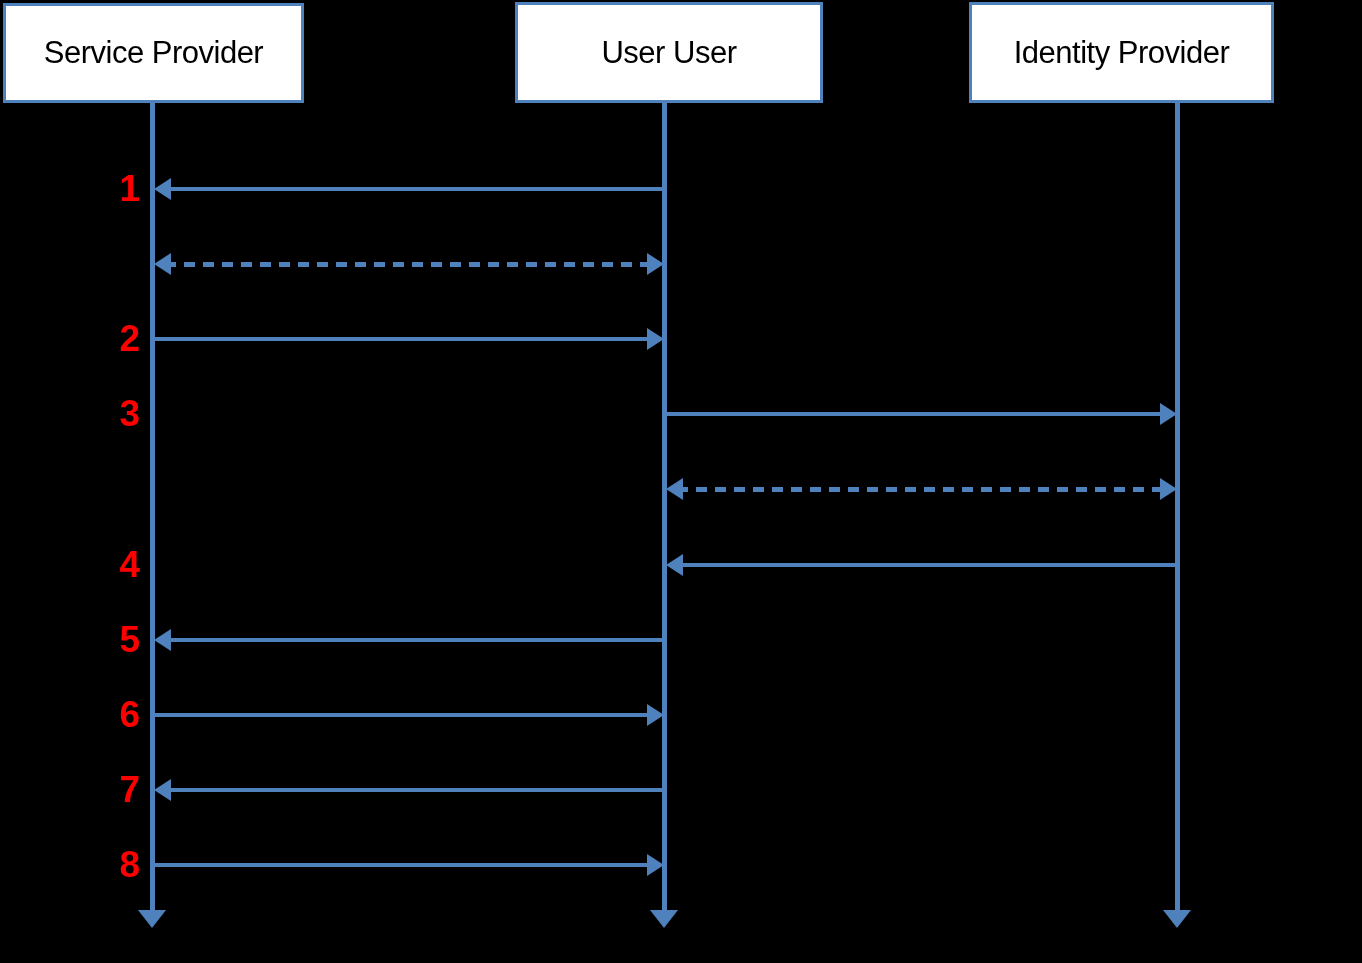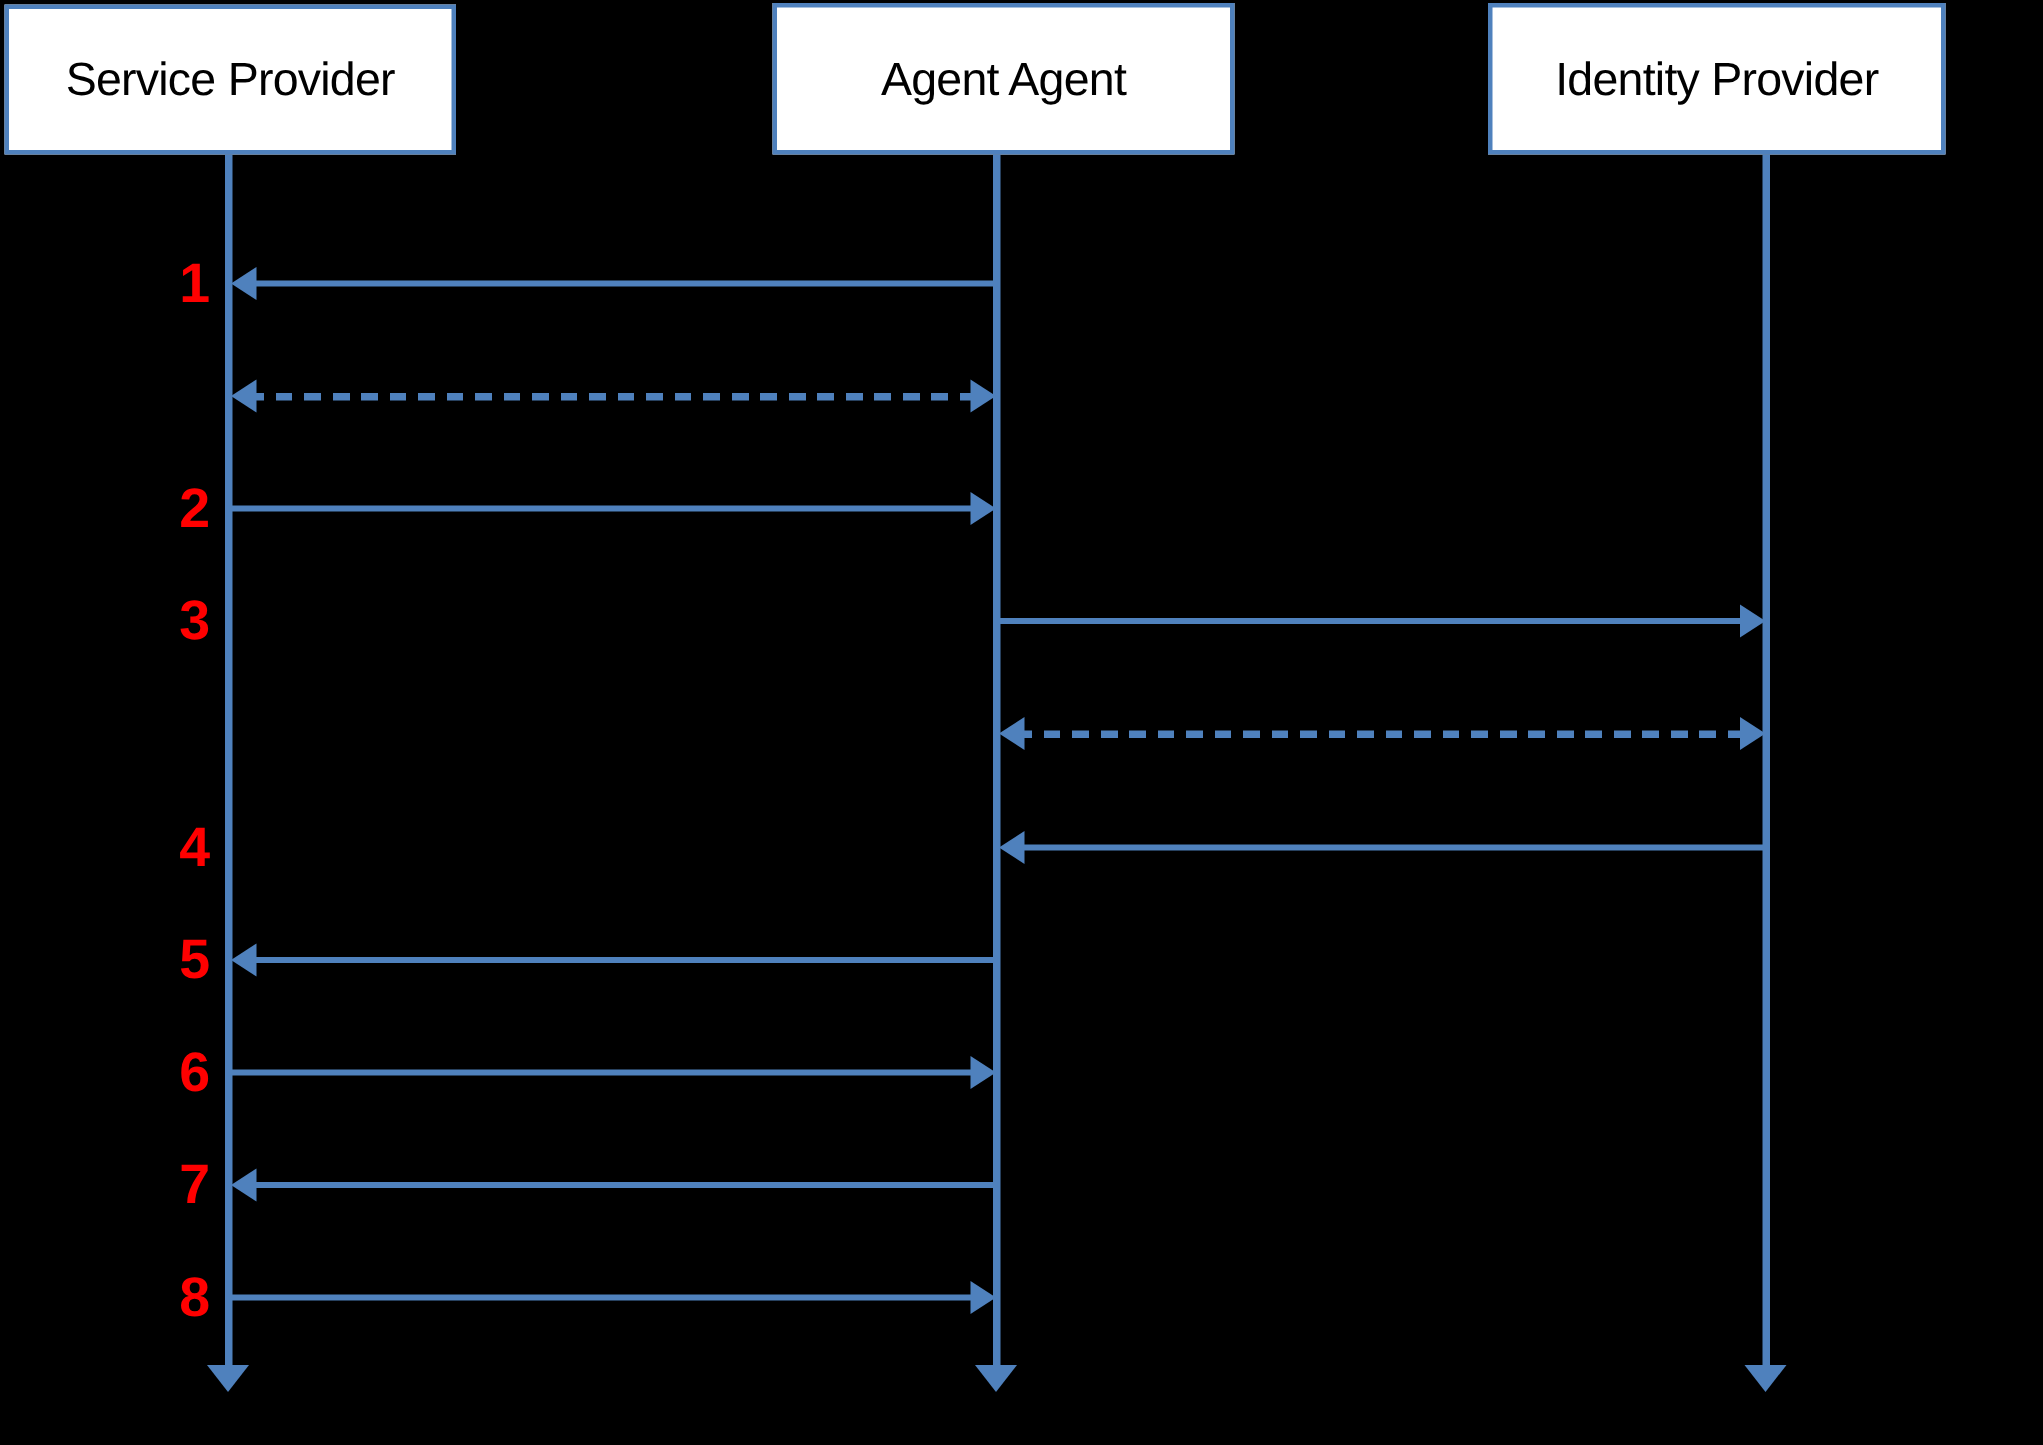--- a/index.html
+++ b/index.html
@@ -11,21 +11,21 @@
     position:absolute;box-sizing:border-box;background:#ffffff;
     border:3px solid var(--line,#4f81bd);
     display:flex;align-items:center;justify-content:center;
   }
   .actor-box span{
     font-weight:400;font-size:31px;letter-spacing:-0.5px;color:#000;
     white-space:nowrap;
   }
   .box-sp {left:3px;  top:3px; width:301px; height:100px;}
   .box-ua {left:515px; top:2px; width:308px; height:101px;}
-  .box-idp{left:992px;top:2px; width:305px; height:101px;}
+  .box-idp{left:969px;top:2px; width:305px; height:101px;}
 
   .lifeline{
     position:absolute;width:5px;top:103px;height:808px;
     background:var(--line,#4f81bd);
   }
   .line-sp {left:150px;}
   .line-ua {left:662px;}
   .line-idp{left:1175px;}
 
   .lifeline-end{
@@ -62,21 +62,21 @@
 </style>
 </head>
 <body>
 
 <div class="stage">
 
   <div class="actor-box box-sp">
     <span>Service Provider</span>
   </div>
   <div class="actor-box box-ua">
-    <span>Agent Agent</span>
+    <span>User User</span>
   </div>
   <div class="actor-box box-idp">
     <span>Identity Provider</span>
   </div>
 
   <div class="lifeline line-sp"></div>
   <div class="lifeline line-ua"></div>
   <div class="lifeline line-idp"></div>
 
   <div class="lifeline-end end-sp"></div>

